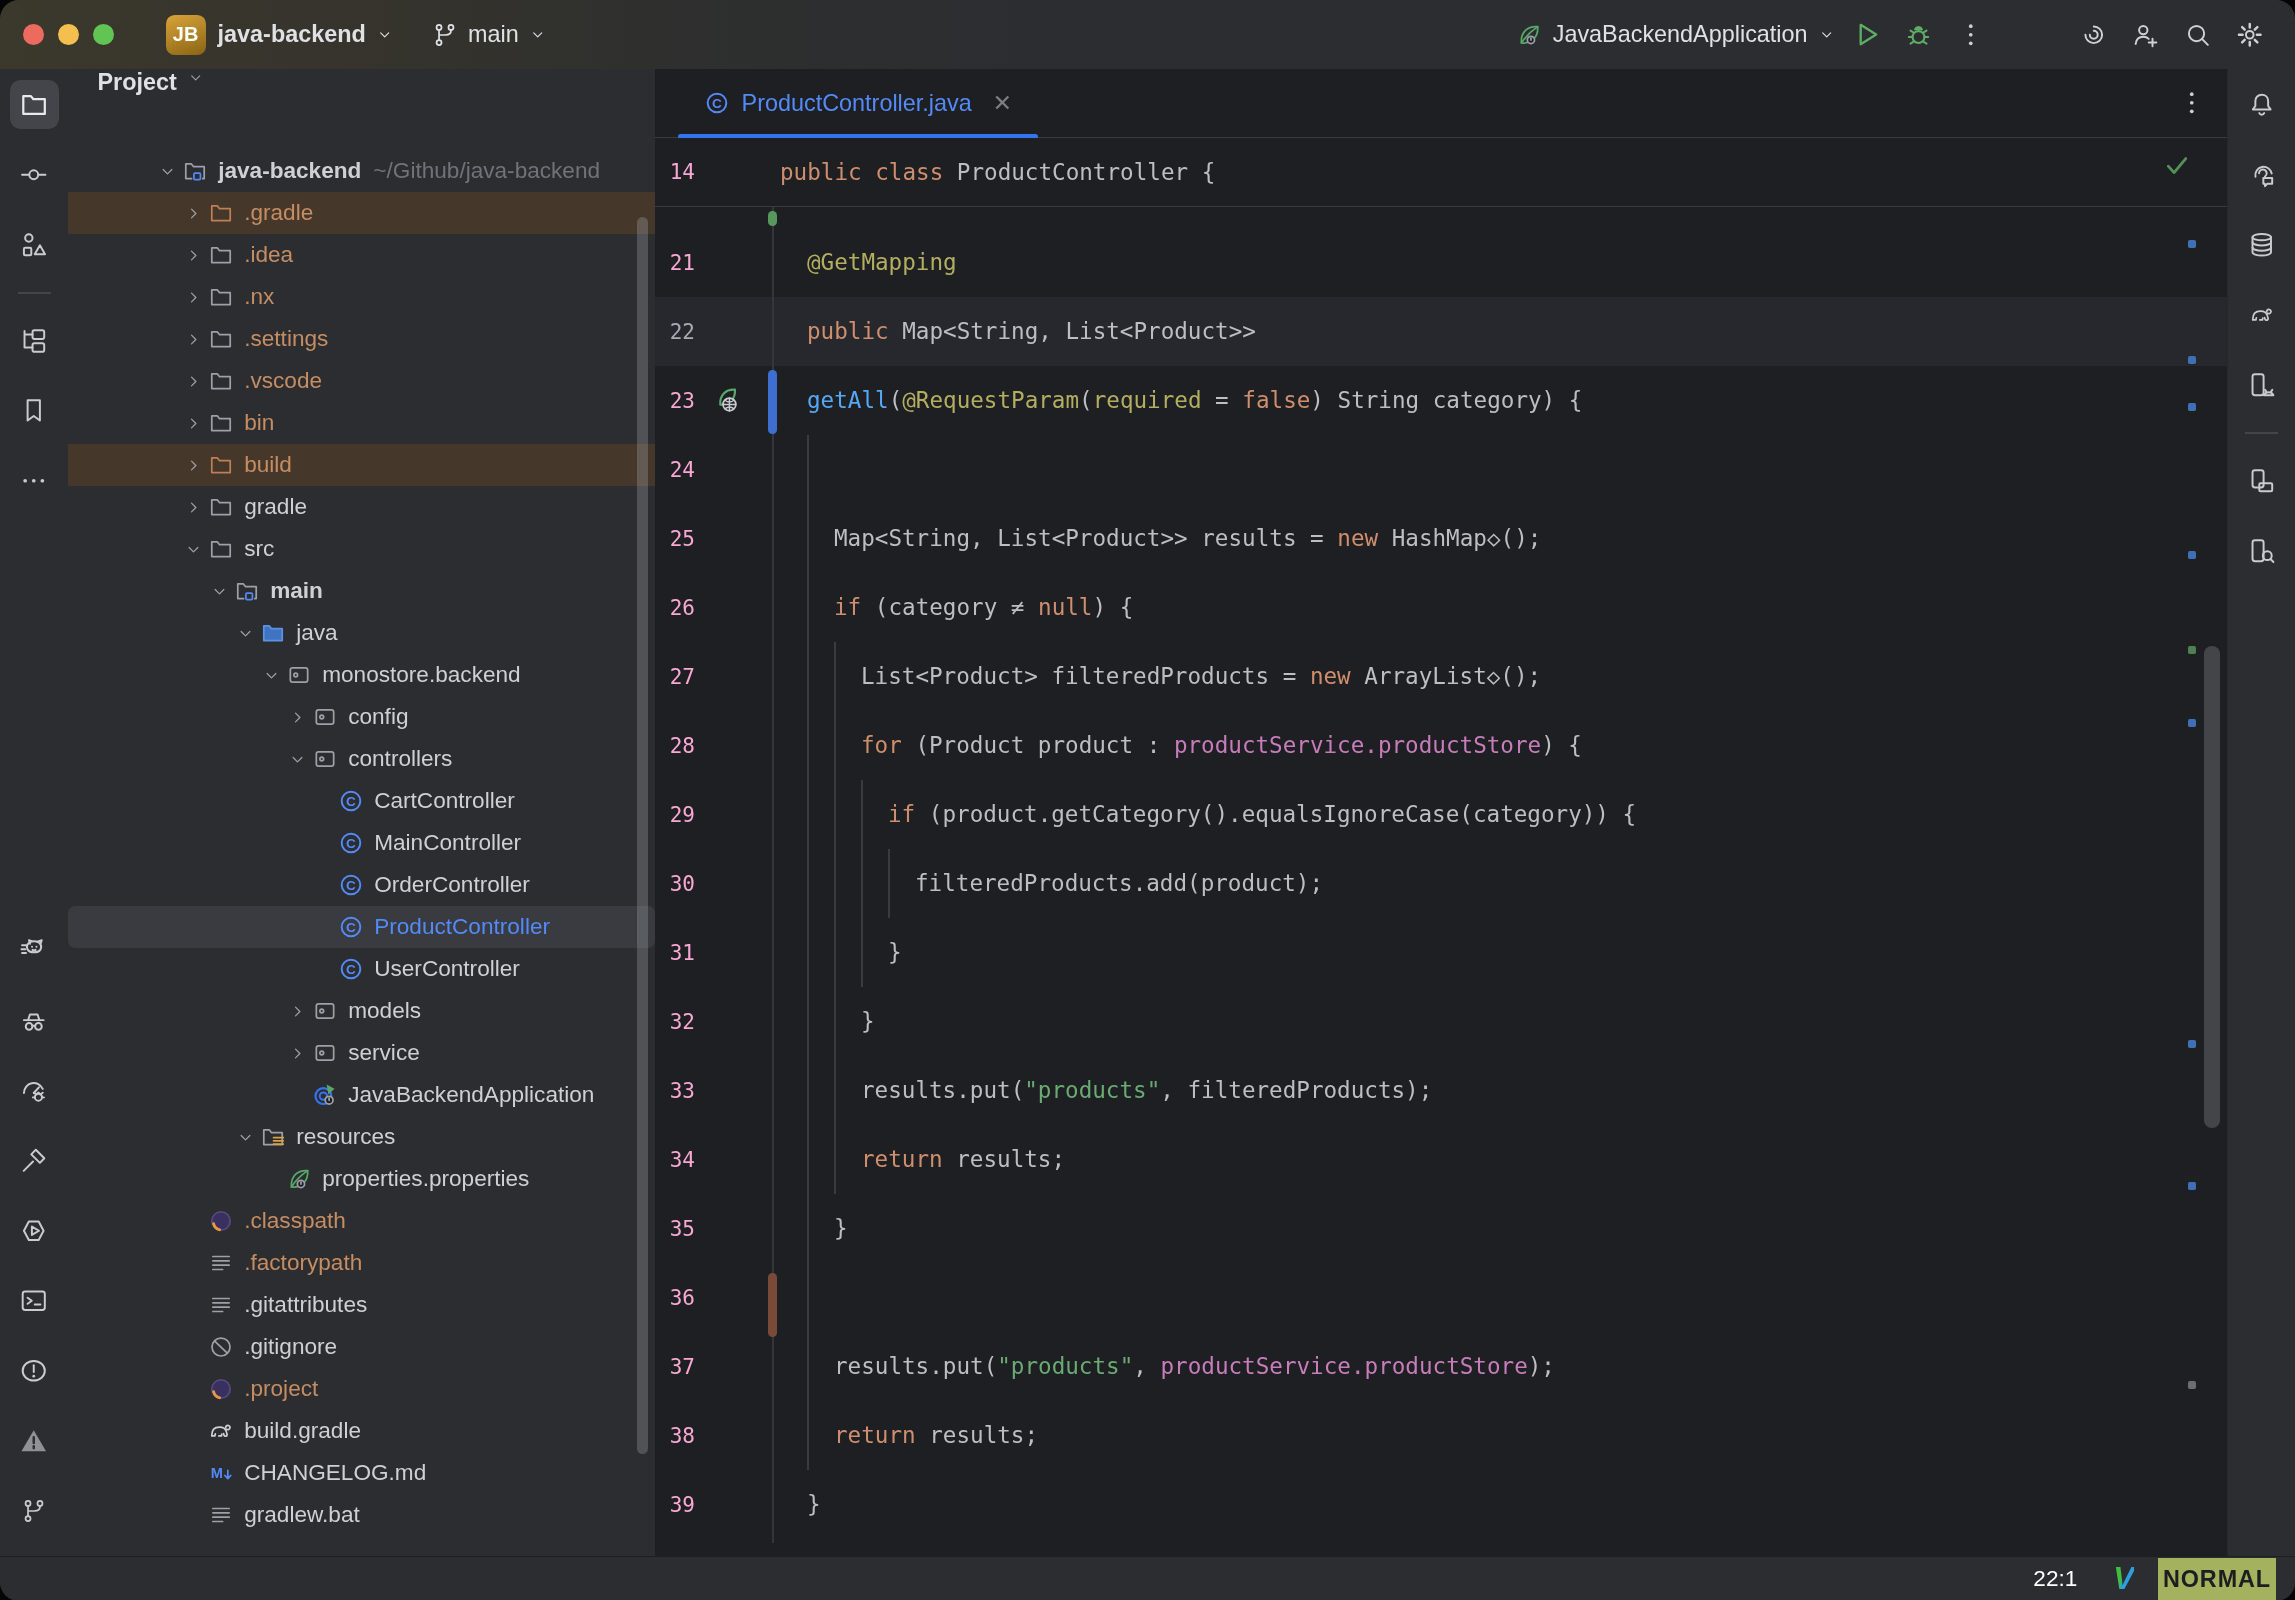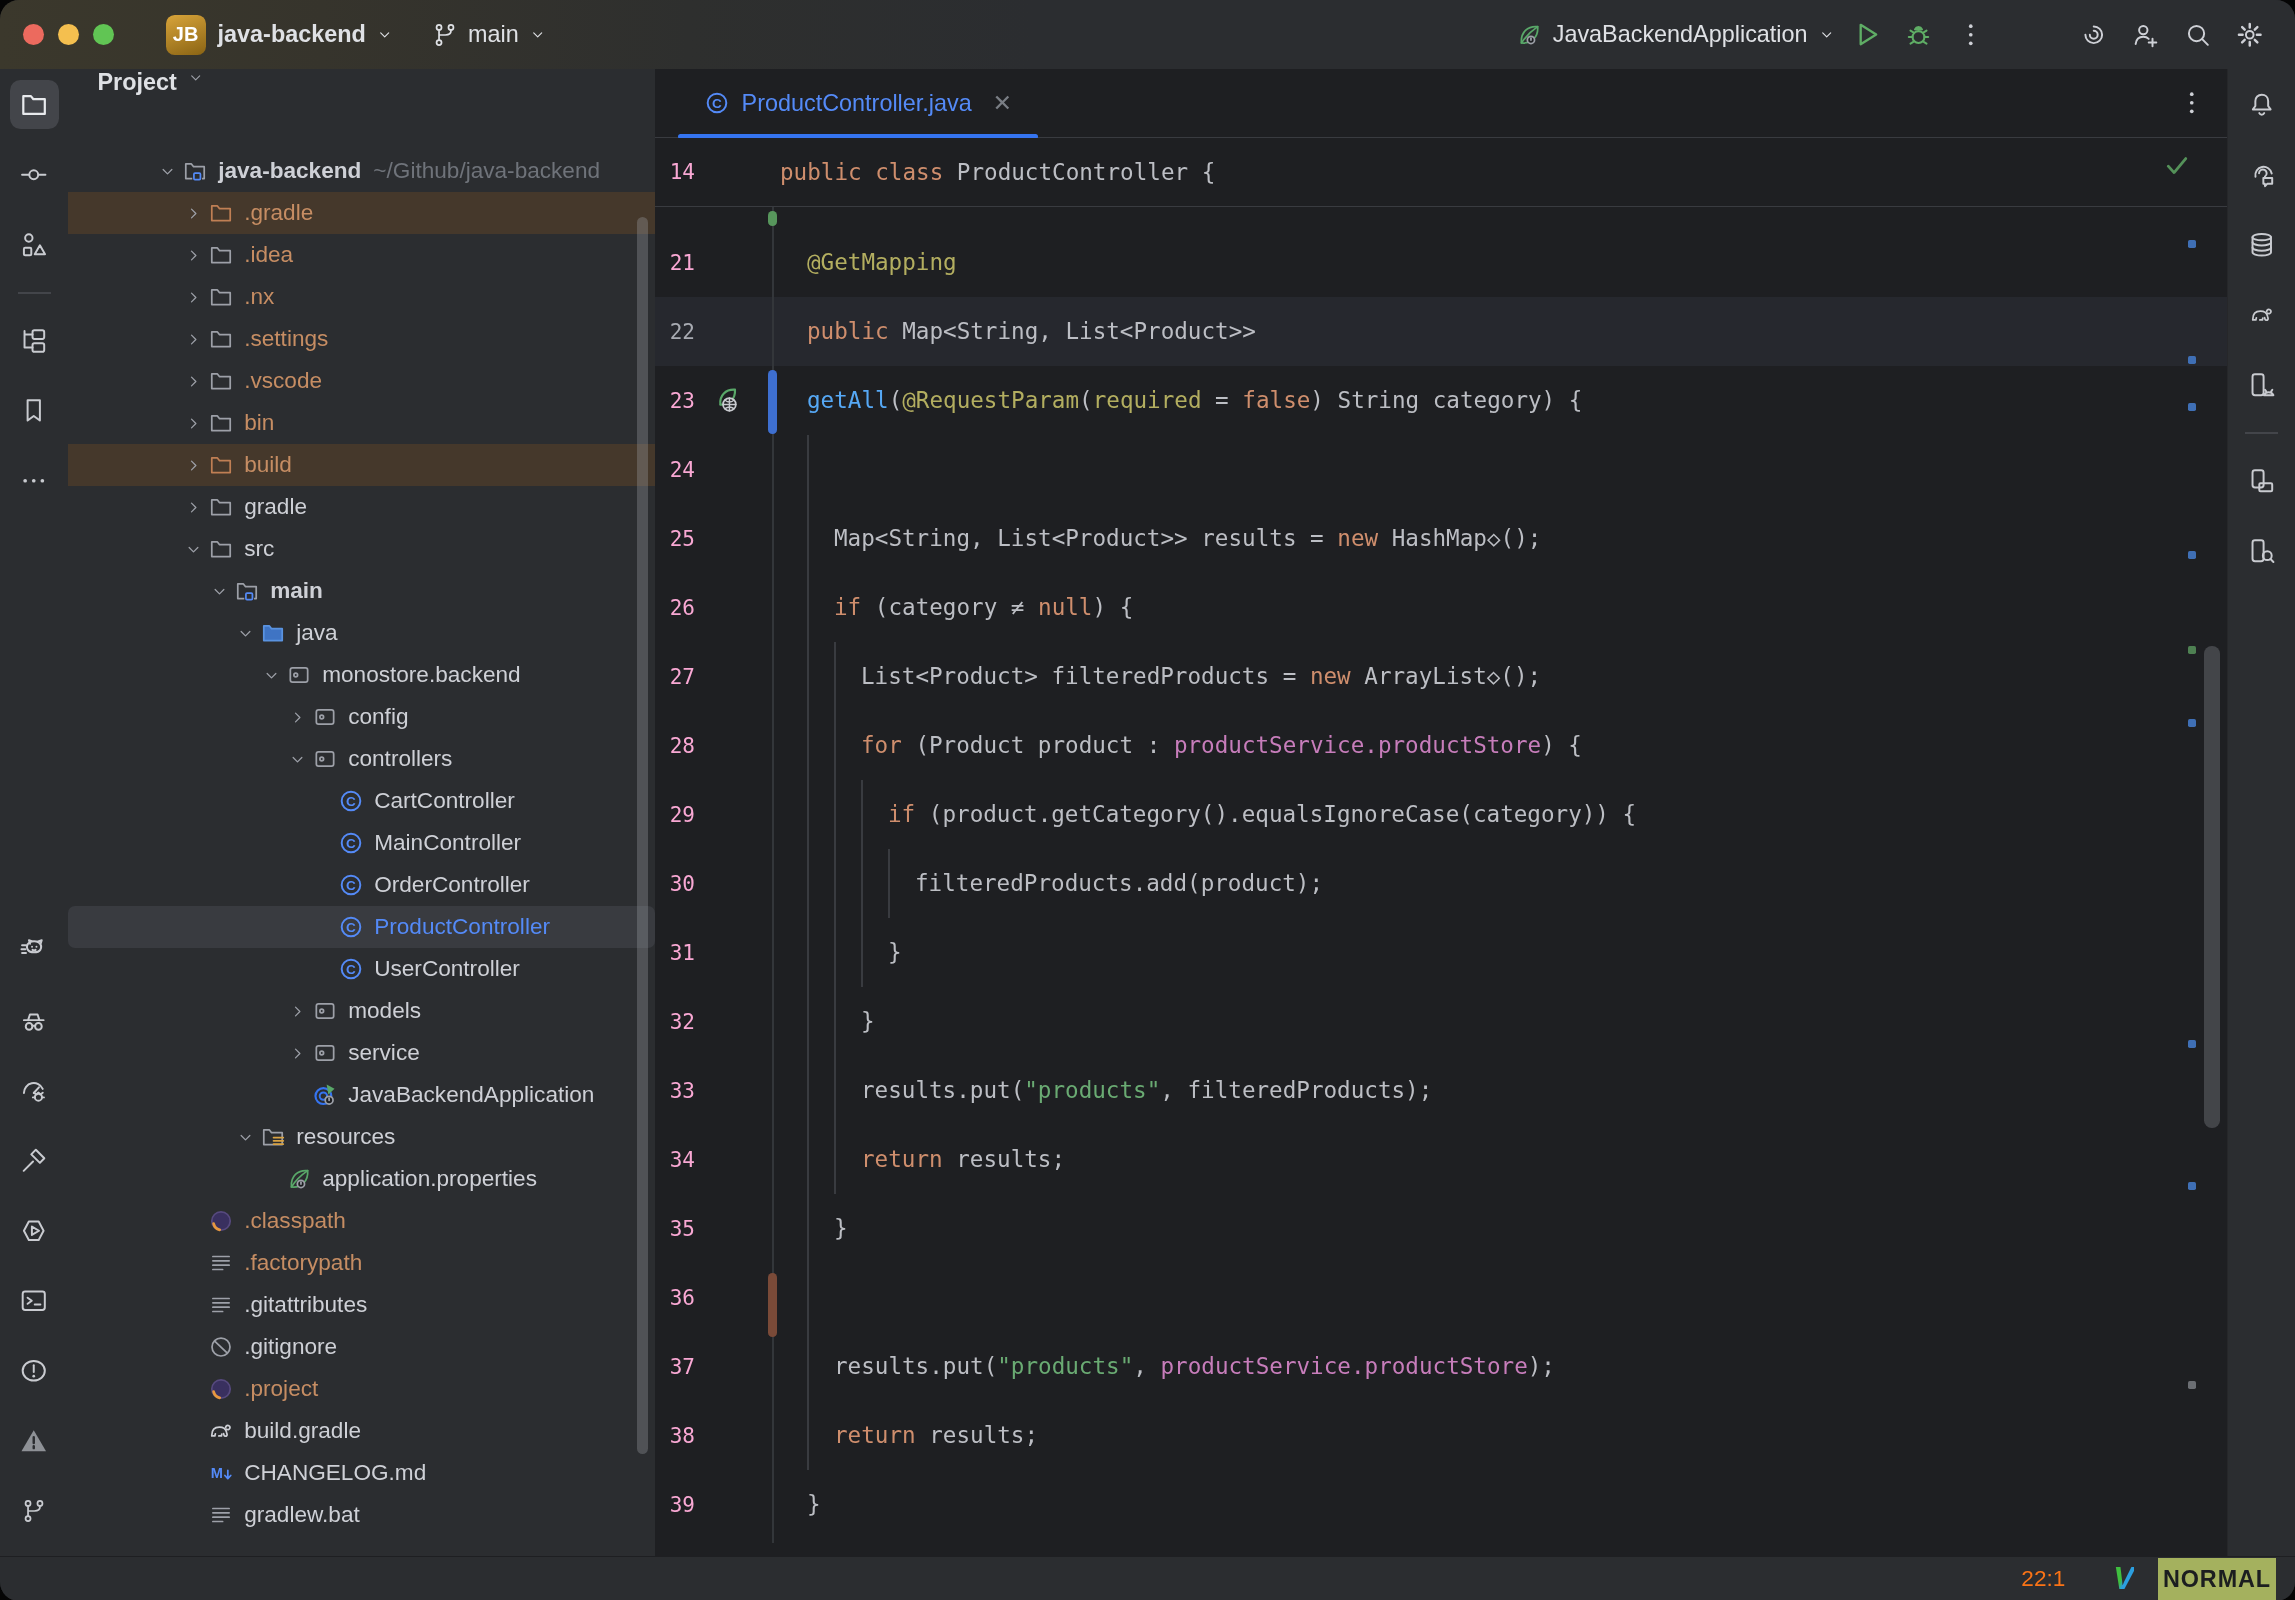--- a/index.html
+++ b/index.html
@@ -69,21 +69,21 @@
   .c-field{color:#c77dbb}.c-str{color:#6aab73}
   .guide{position:absolute;top:0;bottom:0;width:1.7px;background:#393b40}
   .gutline{position:absolute;left:117px;top:71px;height:1403px;width:1.7px;background:#33363a;z-index:1}
   .vmark{position:absolute;left:113px;width:8.7px;border-radius:4.3px;z-index:5}
   .stripe-mark{position:absolute;right:31px;width:7.8px;height:7.8px;border-radius:1.7px;z-index:6}
   .scroll-thumb{position:absolute;right:7px;width:15.6px;border-radius:7.8px;background:rgba(165,168,175,.28);z-index:6}
   .inspect-check{position:absolute;top:82px;right:36px;z-index:6}
   
   .statusbar{height:45px;flex:none;background:#2b2d30;border-top:1.7px solid #1e1f22;
     display:flex;align-items:center;justify-content:flex-end}
-  .caret-pos{font-size:22.6px;color:#f97316;margin-right:48px}
+  .caret-pos{font-size:22.6px;color:#ffffff;margin-right:36px}
   .vim-v{font-weight:bold;font-style:italic;font-size:31px;margin-right:24px;
     background:linear-gradient(115deg,#3fbf3f 44%,#2b9fe0 56%);-webkit-background-clip:text;background-clip:text;color:transparent}
   .vim-badge{width:118px;height:43px;margin-right:19px;background:#a4b15e;color:#1c1e20;
     font-weight:bold;font-size:23.4px;letter-spacing:0.9px;display:flex;align-items:center;justify-content:center}
 </style>
 </head>
 <body>
 
 <div class="window">
 
@@ -749,21 +749,21 @@
             <span class="ticon">
               <span class="icon">
                 <svg width="26" height="26" viewBox="0 0 24 24" fill="none" stroke="currentColor" stroke-width="1.6" stroke-linecap="round" stroke-linejoin="round">
                   <path d="M20 4.3C10.8 3.4 4.2 9.6 5 19.3 14.2 20.2 20.8 14 20 4.3z" stroke="#59a869"></path>
                   <path d="M5 19.3C9.2 13 14 8.4 20 4.3" stroke="#59a869"></path>
                   <circle cx="13.8" cy="16.6" r="3.3" fill="#1e1f22" stroke="#9da0a8"></circle>
                   <path d="M13.8 14.9v1.8" stroke="#9da0a8"></path>
                 </svg>
               </span>
             </span>
-            <span class="  ">application.properties</span>
+            <span class="  ">properties.properties</span>
           </div>
           <div class="tree-row  " style="padding-left:112px">
             <span class="chev"></span>
             <span class="ticon">
               <span class="icon">
                 <svg width="26" height="26" viewBox="0 0 24 24" fill="none" stroke="currentColor" stroke-width="1.6" stroke-linecap="round" stroke-linejoin="round">
                   <circle cx="12" cy="12" r="8.5" fill="#39305f" stroke="#56497e"></circle>
                   <path d="M5.2 14.5a7.5 7.5 0 0 0 5.6 5.6" stroke="#e8983f" stroke-width="2.6"></path>
                 </svg>
               </span>

